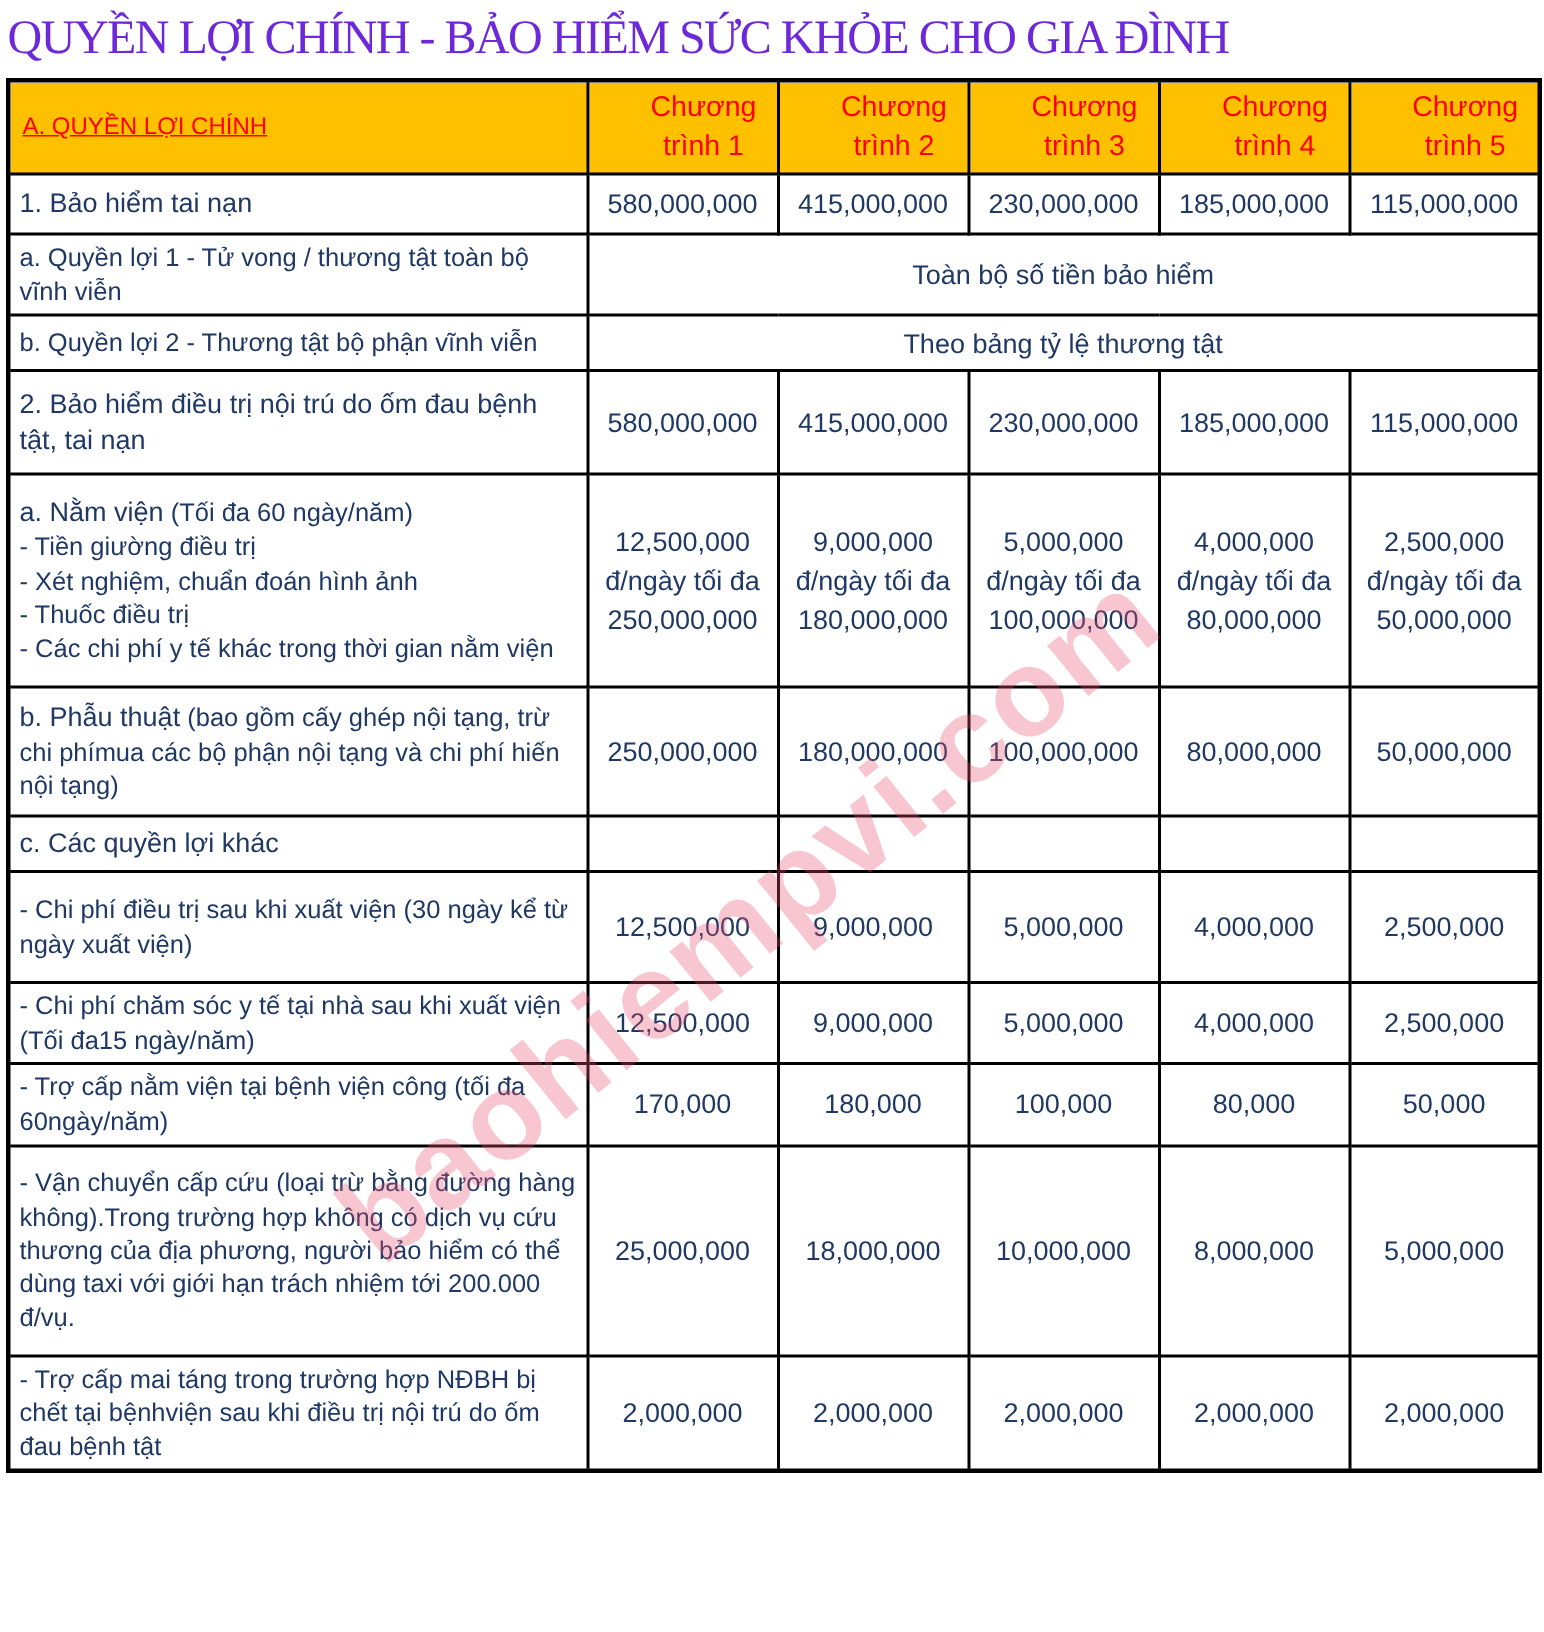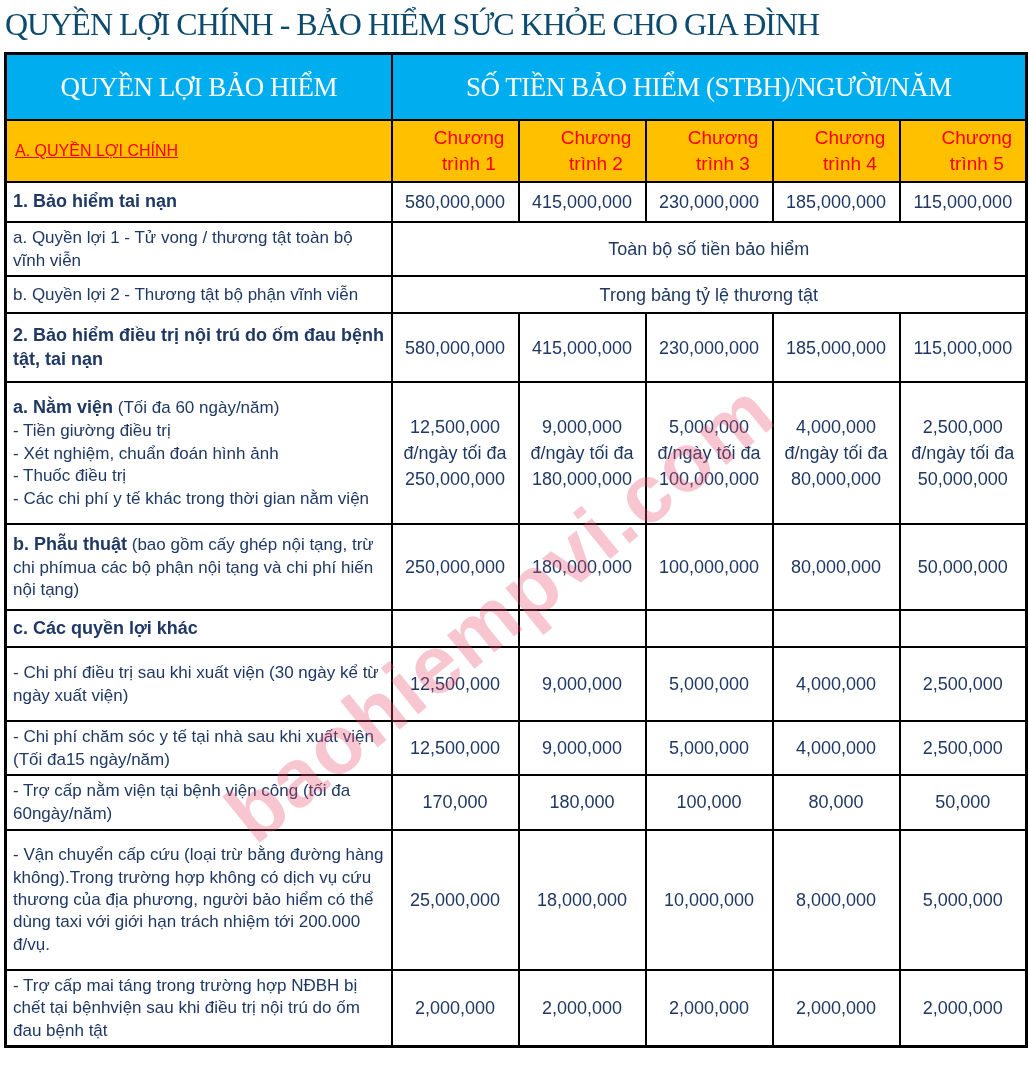--- a/index.html
+++ b/index.html
@@ -1,26 +1,26 @@
 <!DOCTYPE html>
 <html><head>
 <meta charset="utf-8">
 <style>
   html,body{margin:0;padding:0;background:#fff;}
   body{width:1029px;position:relative;font-family:"Liberation Sans",sans-serif;color:#1f3864;}
-  .title{font-family:"Liberation Serif",serif;font-weight:400;color:#0c4a6e;font-size:32px;margin:6px 0 9px 5px;letter-spacing:-1px;white-space:nowrap;}
+  .title{font-family:"Liberation Serif",serif;font-weight:400;color:#6d28d9;font-size:32px;margin:6px 0 9px 5px;letter-spacing:-1px;white-space:nowrap;}
   table{border-collapse:collapse;table-layout:fixed;width:1021px;margin-left:4px;border:3px solid #000;}
   col.c1{width:386px;} col.cv{width:127px;}
   td,th{border:2px solid #000;overflow:hidden;}
   tr.head th{background:#00aeef;color:#fff;font-family:"Liberation Serif",serif;font-weight:400;font-size:27px;height:62px;text-align:center;letter-spacing:-0.5px;}
   tr.sect td{background:#ffc000;color:#f00;height:58px;}
   tr.sect td.lblo{font-size:16px;text-align:left;padding-left:8px;text-decoration:underline;}
   tr.sect td.prog{font-size:19px;text-align:center;white-space:pre-line;line-height:1.35;padding-left:29px;}
   td.lbl{text-align:left;padding:3px 4px 3px 6px;white-space:pre-line;font-size:17px;line-height:1.32;vertical-align:middle;}
-  td.lbl .b{font-weight:700;font-size:18px;}
+  td.lbl .b{font-weight:400;font-size:18px;}
   td.val{text-align:center;font-size:18px;white-space:pre-line;line-height:1.45;vertical-align:middle;padding:2px;}
   tr.r0{height:40px;} tr.r1{height:48px;} tr.r2{height:37px;} tr.r3{height:69px;}
   tr.r4{height:142px;margin-top:24px;} tr.r5{height:86px;} tr.r6{height:37px;} tr.r7{height:63px;}
   tr.r8{height:74px;} tr.r9{height:54px;} tr.r10{height:53px;} tr.r11{height:140px;margin-left:40px;} tr.r12{height:68px;}
   .watermark{position:absolute;left:500px;top:612px;transform:translate(-50%,-50%) rotate(-39deg);font-size:82px;font-weight:700;letter-spacing:2px;color:rgba(233,78,110,0.32);white-space:nowrap;pointer-events:none;z-index:10;}
 </style>
 </head>
 <body>
 
 <div class="title">QUYỀN LỢI CHÍNH - BẢO HIỂM SỨC KHỎE CHO GIA ĐÌNH</div>
@@ -28,24 +28,20 @@
 <table>
   <colgroup>
       <col class="c1">
       <col class="cv">
       <col class="cv">
       <col class="cv">
       <col class="cv">
       <col class="cv">
     </colgroup>
   <thead>
-    <tr class="head">
-      <th>QUYỀN LỢI BẢO HIỂM</th>
-      <th colspan="5">SỐ TIỀN BẢO HIỂM (STBH)/NGƯỜI/NĂM</th>
-    </tr>
     <tr class="sect">
       <td class="lblo">A. QUYỀN LỢI CHÍNH</td>
       <td class="prog">Chương
 trình 1</td>
       <td class="prog">Chương
 trình 2</td>
       <td class="prog">Chương
 trình 3</td>
       <td class="prog">Chương
 trình 4</td>
@@ -61,21 +57,21 @@
       <td class="val">230,000,000</td>
       <td class="val">185,000,000</td>
       <td class="val">115,000,000</td>
     </tr>
     <tr class="r1">
       <td class="lbl"><span class="b"></span><span>a. Quyền lợi 1 - Tử vong / thương tật toàn bộ vĩnh viễn</span></td>
       <td class="val" colspan="5">Toàn bộ số tiền bảo hiểm</td>
     </tr>
     <tr class="r2">
       <td class="lbl"><span class="b"></span><span>b. Quyền lợi 2 - Thương tật bộ phận vĩnh viễn</span></td>
-      <td class="val" colspan="5">Trong bảng tỷ lệ thương  tật</td>
+      <td class="val" colspan="5">Theo bảng tỷ lệ thương  tật</td>
     </tr>
     <tr class="r3">
       <td class="lbl"><span class="b">2. Bảo hiểm điều trị nội trú do ốm đau bệnh tật, tai nạn</span><span></span></td>
       <td class="val">580,000,000</td>
       <td class="val">415,000,000</td>
       <td class="val">230,000,000</td>
       <td class="val">185,000,000</td>
       <td class="val">115,000,000</td>
     </tr>
     <tr class="r4">

